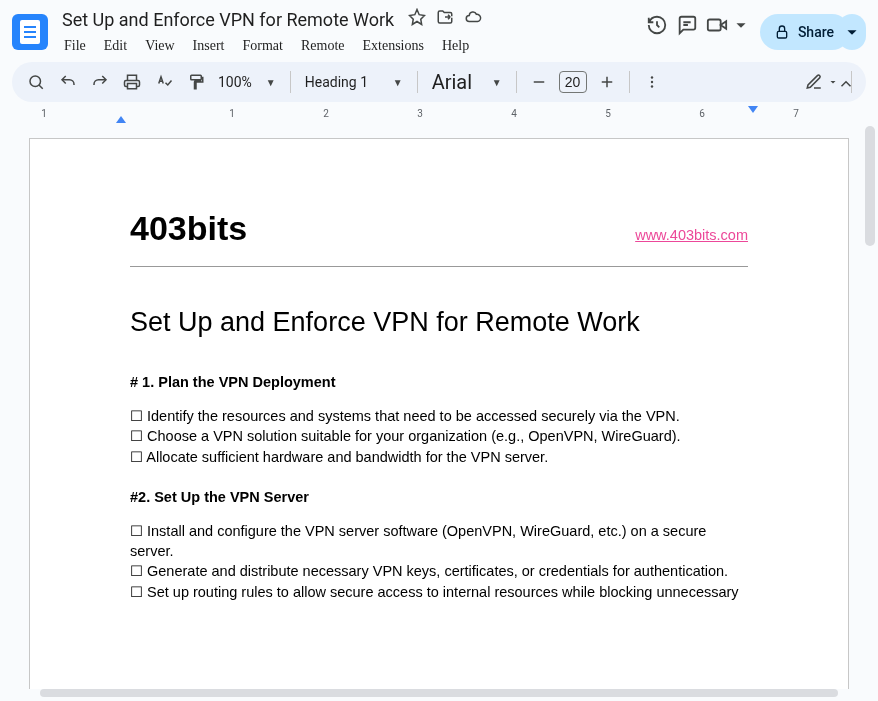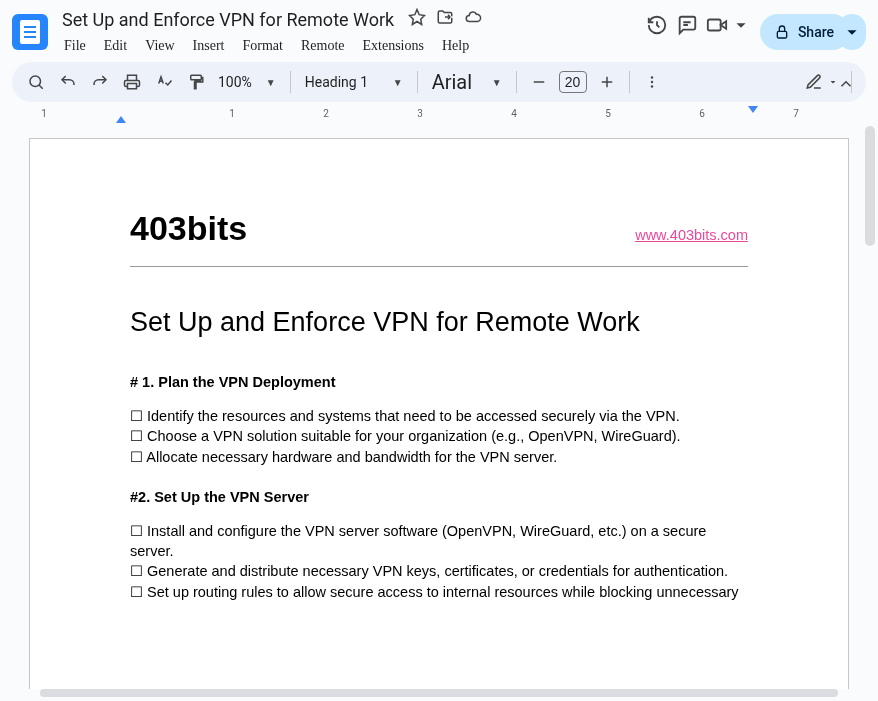--- a/index.html
+++ b/index.html
@@ -243,21 +243,21 @@
     <div class="brand-row">
       <div class="brand">403bits</div>
       <a class="brand-url">www.403bits.com</a>
     </div>
     <hr class="hr">
     <h1 class="doc-h1">Set Up and Enforce VPN for Remote Work</h1>
 
     <div class="doc-h2"># 1. Plan the VPN Deployment</div>
     <div class="check-item">Identify the resources and systems that need to be accessed securely via the VPN.</div>
     <div class="check-item">Choose a VPN solution suitable for your organization (e.g., OpenVPN, WireGuard).</div>
-    <div class="check-item">Allocate necessary hardware and bandwidth for the VPN server.</div>
+    <div class="check-item">Allocate sufficient hardware and bandwidth for the VPN server.</div>
     <div class="section-gap"></div>
 
     <div class="doc-h2">#2. Set Up the VPN Server</div>
     <div class="check-item">Install and configure the VPN server software (OpenVPN, WireGuard, etc.) on a secure server.</div>
     <div class="check-item">Generate and distribute necessary VPN keys, certificates, or credentials for authentication.</div>
     <div class="check-item">Set up routing rules to allow secure access to internal resources while blocking unnecessary</div>
   </div>
 </div>
 
 <div class="scrollbar-v">

